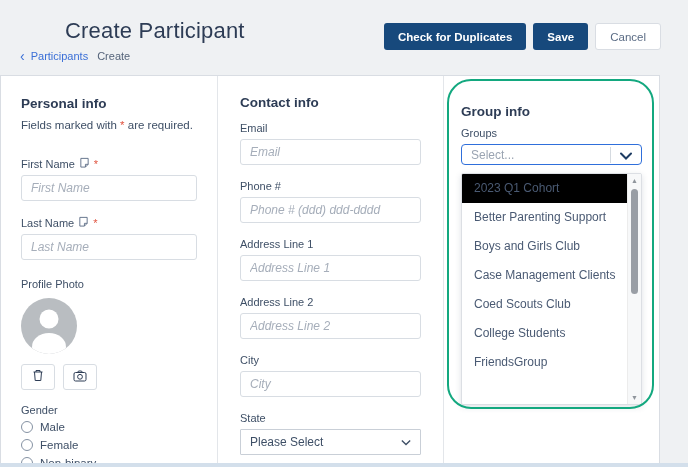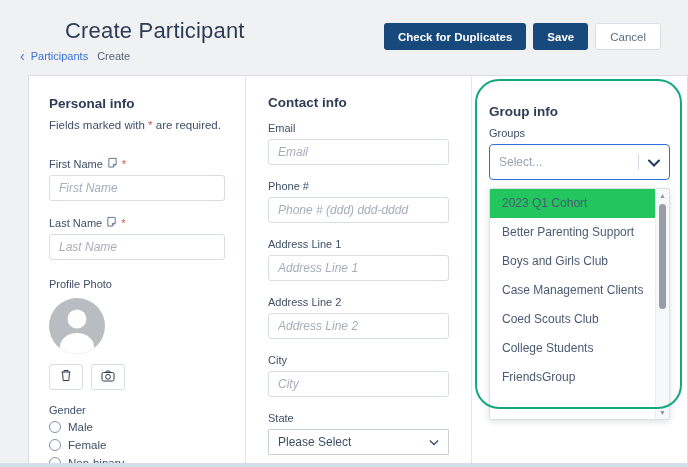--- a/index.html
+++ b/index.html
@@ -31,21 +31,21 @@
   .btn-secondary { background: #ffffff; color: #5a6b84; border: 1px solid #d9dde3; font-weight: 400; }
   .breadcrumb {
     position: absolute; top: 50px; left: 20px;
     display: flex; align-items: center; gap: 6px; font-size: 11px;
   }
   .breadcrumb .back { color: #3a6fd7; font-size: 14px; line-height: 11px; cursor: pointer; }
   .breadcrumb .link { color: #3a6fd7; cursor: pointer; }
   .breadcrumb .current { color: #55647a; margin-left: 3px; }
   
   .card {
-    position: absolute; left: 28px; top: 75px; width: 660px; bottom: 4px;
+    position: absolute; left: 0; top: 75px; width: 660px; bottom: 4px;
     background: #ffffff; border: 1px solid #d9dde3; border-bottom: none;
     display: flex; overflow: hidden;
   }
   .col { position: relative; height: 100%; overflow: hidden; }
   .col1 { width: 217px; border-right: 1px solid #e3e6ea; padding: 20px 20px 0; }
   .col2 { width: 226px; border-right: 1px solid #e3e6ea; padding: 19px 22px 0; }
   .col3 { width: 215px; padding: 28px 17px 0; }
   .section-heading { font-size: 13.5px; font-weight: 700; color: #2d3c55; margin-bottom: 8px; }
   .required-note { font-size: 11.5px; color: #3e4f66; margin-bottom: 26px; }
   .star { color: #e0533f; }
@@ -83,38 +83,38 @@
     display: flex; align-items: center; justify-content: space-between;
     padding: 0 9px; font-size: 12px; color: #3e4f66; cursor: pointer;
   }
   
   .green-outline {
     position: absolute; top: 3px; left: 3px; right: 5px; height: 330px;
     border: 2.5px solid #13a87f; border-radius: 24px;
     pointer-events: none; z-index: 6;
   }
   .groups-select {
-    height: 36px; border: 1.5px solid #2f6fdb; border-radius: 4px; background: #fff;
+    height: 21px; border: 1.5px solid #2f6fdb; border-radius: 4px; background: #fff;
     display: flex; align-items: center; padding-left: 9px; cursor: pointer;
     position: relative; z-index: 2;
   }
   .groups-select .placeholder { font-size: 12px; color: #9aa4b2; flex: 1; }
   .groups-select .vline { width: 1px; height: 16px; background: #d5dae0; margin-right: 9px; }
   .groups-select svg { margin-right: 9px; }
   .dropdown-panel {
     position: relative; margin-top: 8px; height: 232px; background: #fff;
     border: 1px solid #dcdfe4; border-radius: 2px;
     box-shadow: 0 2px 6px rgba(40,60,90,.15); overflow: hidden; z-index: 2;
   }
   .option {
     height: 29px; line-height: 29px; padding-left: 12px; font-size: 12px;
     color: #4a5a73; width: calc(100% - 14px); cursor: pointer;
     white-space: nowrap; overflow: hidden;
   }
-  .option.highlighted { background: #22c55e; }
+  .option.highlighted { background: #000000; }
   .scrollbar {
     position: absolute; top: 0; right: 0; bottom: 0; width: 14px;
     background: #f7f8f9; border-left: 1px solid #ececec;
   }
   .scroll-arrow {
     position: absolute; left: 0; width: 100%; text-align: center;
     font-size: 7px; color: #8f959c; cursor: pointer;
   }
   .scroll-arrow.up { top: 3px; }
   .scroll-arrow.down { bottom: 3px; }

